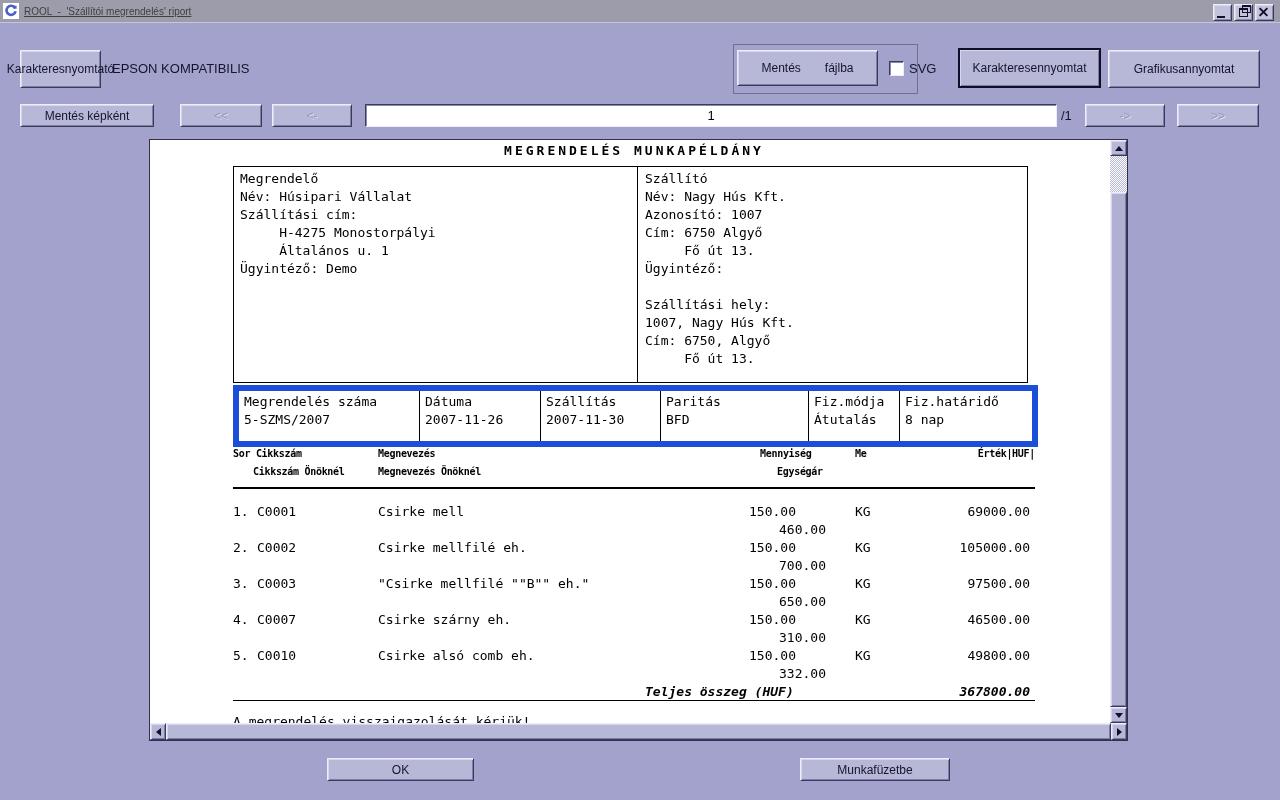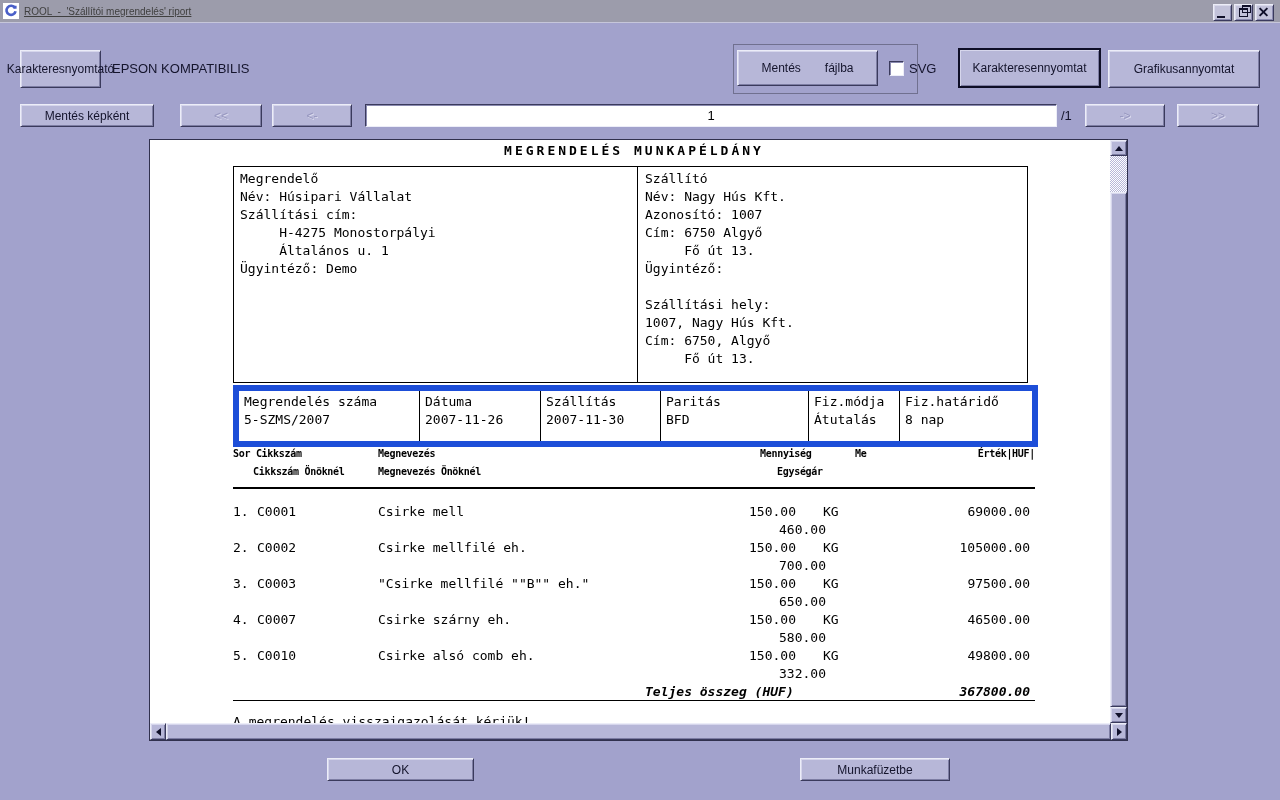--- a/index.html
+++ b/index.html
@@ -54,21 +54,21 @@
   .info{position:absolute;left:83px;top:245px;width:793px;height:50px;border:6px solid #1d4ed8;display:flex;box-sizing:content-box;}
   .info-cell{box-sizing:border-box;border-right:1px solid #000;padding:2px 0 0 5px;}
   .info-cell:last-child{border-right:none;flex:1;}
   .hdr{position:absolute;left:83px;width:802px;height:14px;font-weight:bold;font-size:10px;letter-spacing:-0.3px;}
   .hdr span{position:absolute;white-space:pre;}
   .thick-line{position:absolute;left:83px;top:347px;width:802px;height:2px;background:#000;}
   .items{position:absolute;left:83px;top:363px;width:802px;}
   .item{position:relative;height:36px;}
   .item span{position:absolute;line-height:18px;white-space:pre;}
   .i-sor{left:0;} .i-code{left:24px;} .i-name{left:145px;}
-  .i-qty{right:239px;} .i-unit{left:590px;} .i-val{right:5px;}
+  .i-qty{right:239px;} .i-unit{left:622px;} .i-val{right:5px;}
   .i-up{top:18px;right:209px;}
   .total{position:absolute;left:83px;top:543px;width:802px;height:18px;font-style:italic;font-weight:bold;}
   .total span{position:absolute;line-height:18px;white-space:pre;}
   .t-label{left:412px;} .t-value{right:5px;}
   .bottom-rule{position:absolute;left:83px;top:560px;width:802px;height:1px;background:#000;}
   .footer-clip{position:absolute;left:83px;top:574px;width:802px;height:9px;overflow:hidden;white-space:pre;}
   
   .vsb{position:absolute;right:0;top:0;width:17px;height:583px;}
   .hsb{position:absolute;left:0;top:583px;width:977px;height:17px;}
   .sb-btn{position:absolute;background:#b7b7d8;border:1px solid;border-color:#ecedf8 #3a3a5c #3a3a5c #ecedf8;box-shadow:inset 1px 1px 0 #d6d6ec,inset -1px -1px 0 #7d7da3;box-sizing:border-box;display:flex;align-items:center;justify-content:center;cursor:pointer;}
@@ -252,21 +252,21 @@
         <span class="i-val">97500.00</span>
         <span class="i-up">650.00</span>
       </div>
       <div class="item">
         <span class="i-sor">4.</span>
         <span class="i-code">C0007</span>
         <span class="i-name">Csirke szárny eh.</span>
         <span class="i-qty">150.00</span>
         <span class="i-unit">KG</span>
         <span class="i-val">46500.00</span>
-        <span class="i-up">580.00</span>
+        <span class="i-up">310.00</span>
       </div>
       <div class="item">
         <span class="i-sor">5.</span>
         <span class="i-code">C0010</span>
         <span class="i-name">Csirke alsó comb eh.</span>
         <span class="i-qty">150.00</span>
         <span class="i-unit">KG</span>
         <span class="i-val">49800.00</span>
         <span class="i-up">332.00</span>
       </div>

